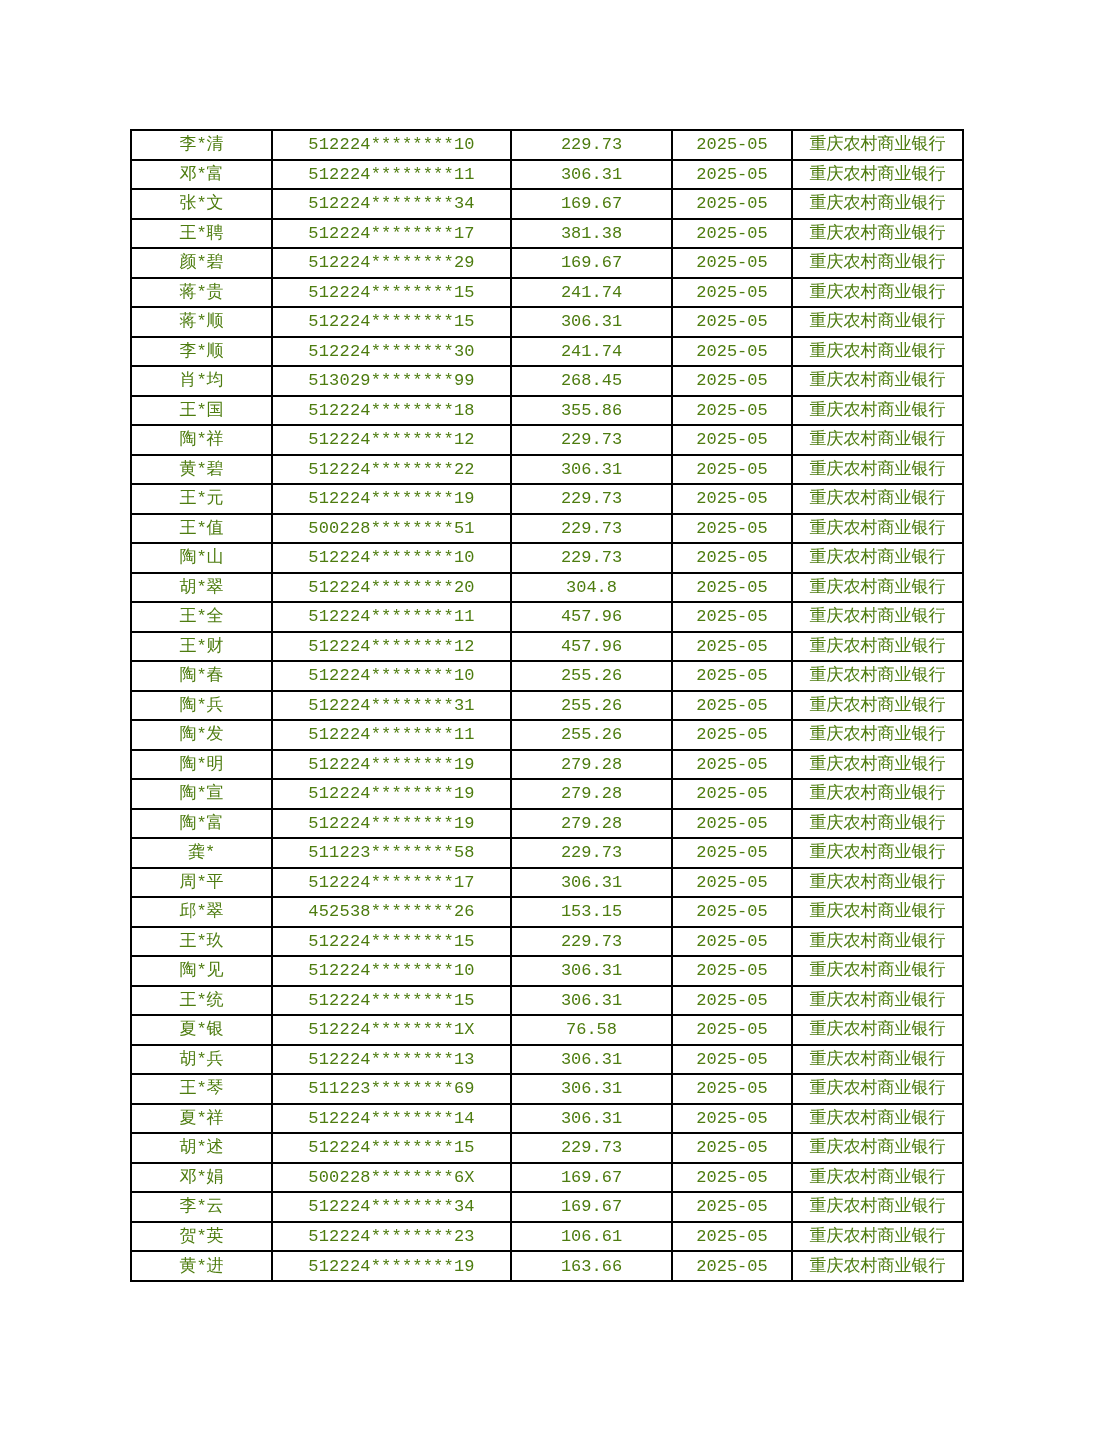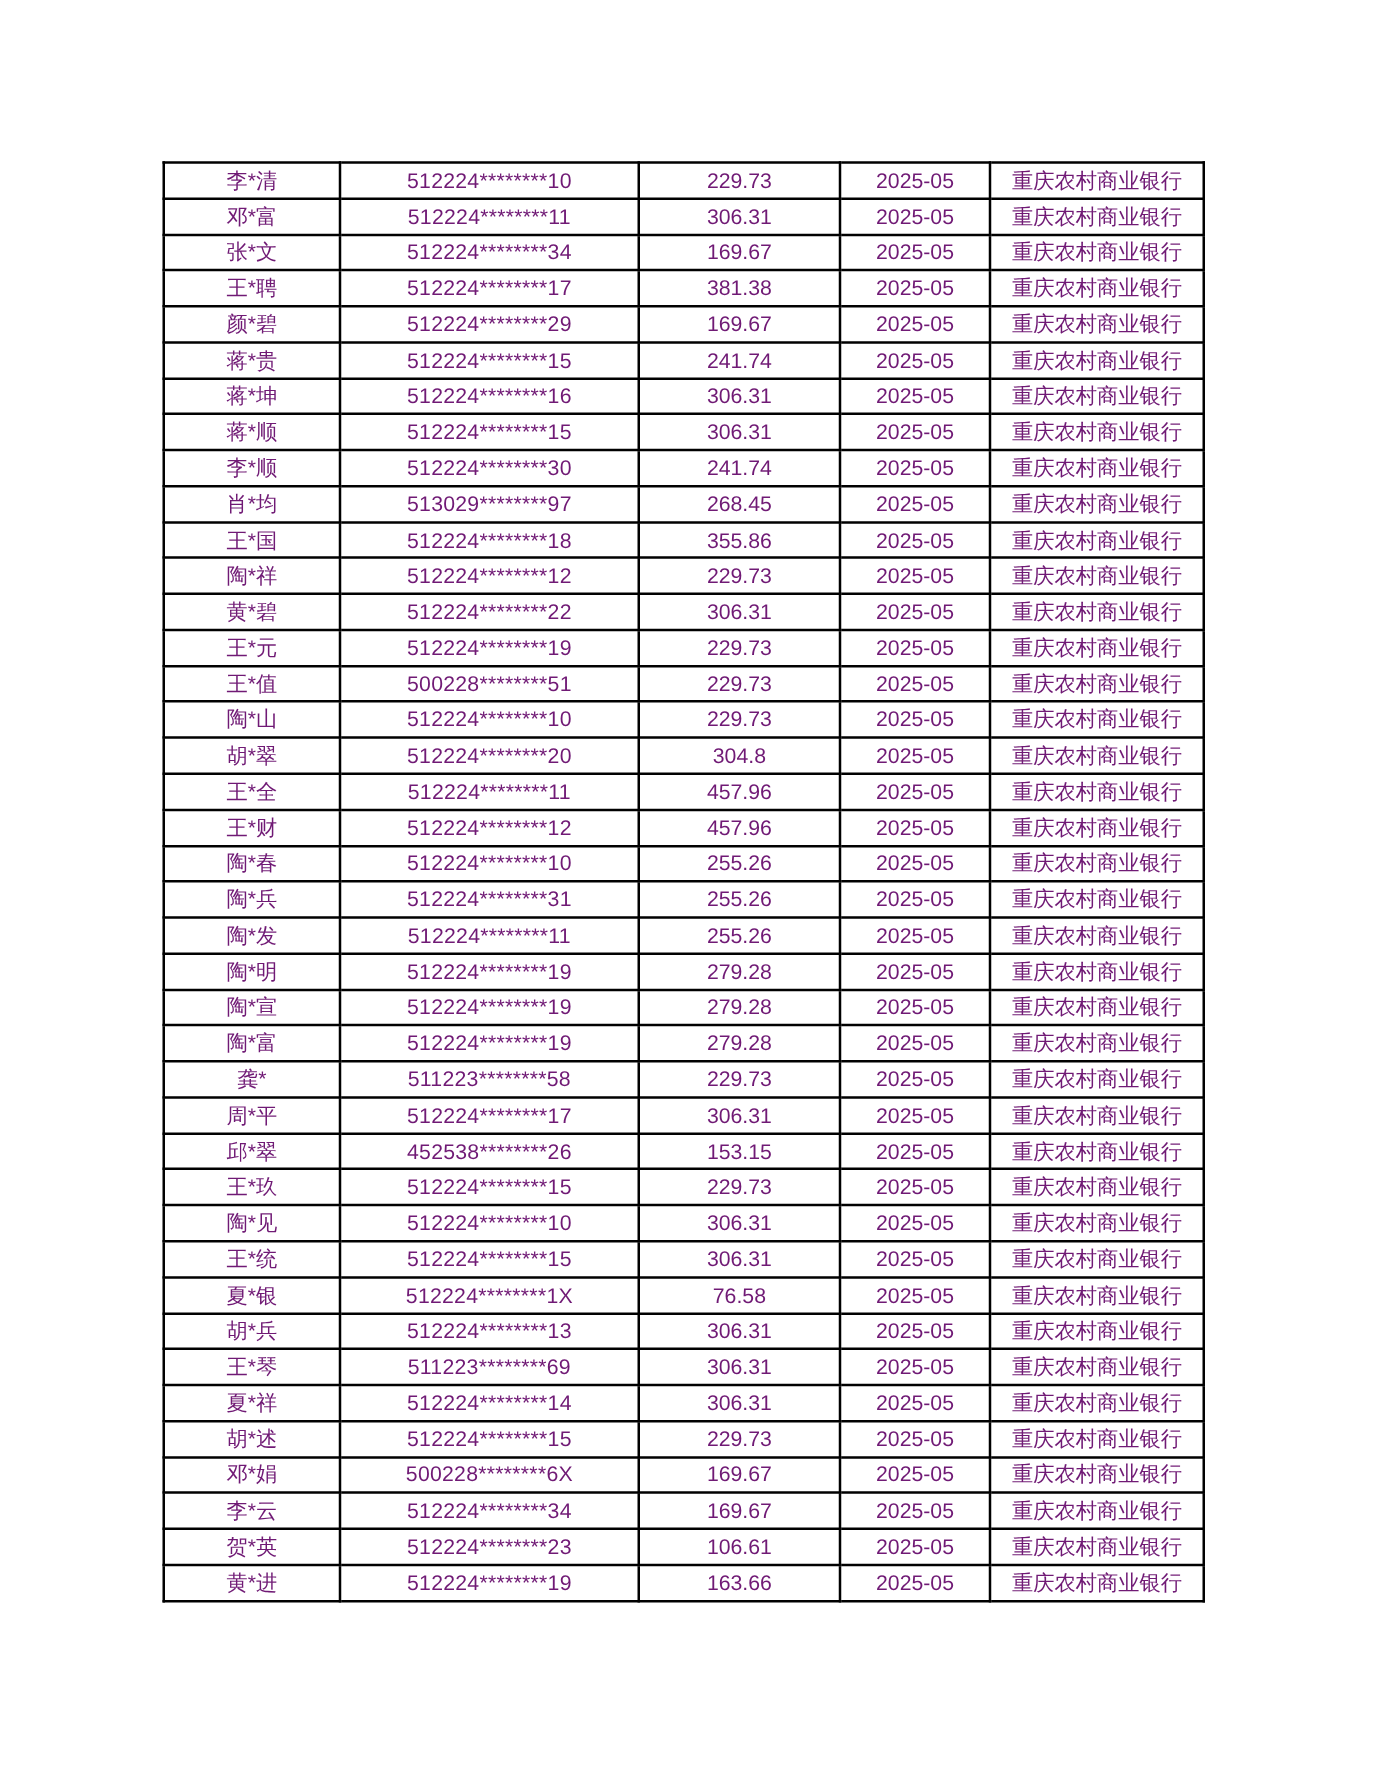--- a/index.html
+++ b/index.html
@@ -22,21 +22,22 @@
   }
   table.data-table {
     position: absolute;
     left: 130px;
     top: 129px;
     width: 832px;
     height: 1153px;
     border-collapse: collapse;
     table-layout: fixed;
     font-size: 17px;
-    color: #701a75;
+    color: #4d7c0f;
+    font-family: Liberation Mono, monospace;
   }
   table.data-table td {
     border: 2px solid #000000;
     text-align: center;
     vertical-align: middle;
     padding: 0;
     white-space: nowrap;
     overflow: hidden;
     line-height: 1;
   }
@@ -93,43 +94,36 @@
           <td data-name="bank-cell">重庆农村商业银行</td>
         </tr>
         <tr data-name="table-row">
           <td data-name="name-cell">蒋*贵</td>
           <td data-name="id-cell">512224********15</td>
           <td data-name="amount-cell">241.74</td>
           <td data-name="month-cell">2025-05</td>
           <td data-name="bank-cell">重庆农村商业银行</td>
         </tr>
         <tr data-name="table-row">
-          <td data-name="name-cell">蒋*坤</td>
-          <td data-name="id-cell">512224********16</td>
-          <td data-name="amount-cell">306.31</td>
-          <td data-name="month-cell">2025-05</td>
-          <td data-name="bank-cell">重庆农村商业银行</td>
-        </tr>
-        <tr data-name="table-row">
           <td data-name="name-cell">蒋*顺</td>
           <td data-name="id-cell">512224********15</td>
           <td data-name="amount-cell">306.31</td>
           <td data-name="month-cell">2025-05</td>
           <td data-name="bank-cell">重庆农村商业银行</td>
         </tr>
         <tr data-name="table-row">
           <td data-name="name-cell">李*顺</td>
           <td data-name="id-cell">512224********30</td>
           <td data-name="amount-cell">241.74</td>
           <td data-name="month-cell">2025-05</td>
           <td data-name="bank-cell">重庆农村商业银行</td>
         </tr>
         <tr data-name="table-row">
           <td data-name="name-cell">肖*均</td>
-          <td data-name="id-cell">513029********97</td>
+          <td data-name="id-cell">513029********99</td>
           <td data-name="amount-cell">268.45</td>
           <td data-name="month-cell">2025-05</td>
           <td data-name="bank-cell">重庆农村商业银行</td>
         </tr>
         <tr data-name="table-row">
           <td data-name="name-cell">王*国</td>
           <td data-name="id-cell">512224********18</td>
           <td data-name="amount-cell">355.86</td>
           <td data-name="month-cell">2025-05</td>
           <td data-name="bank-cell">重庆农村商业银行</td>

